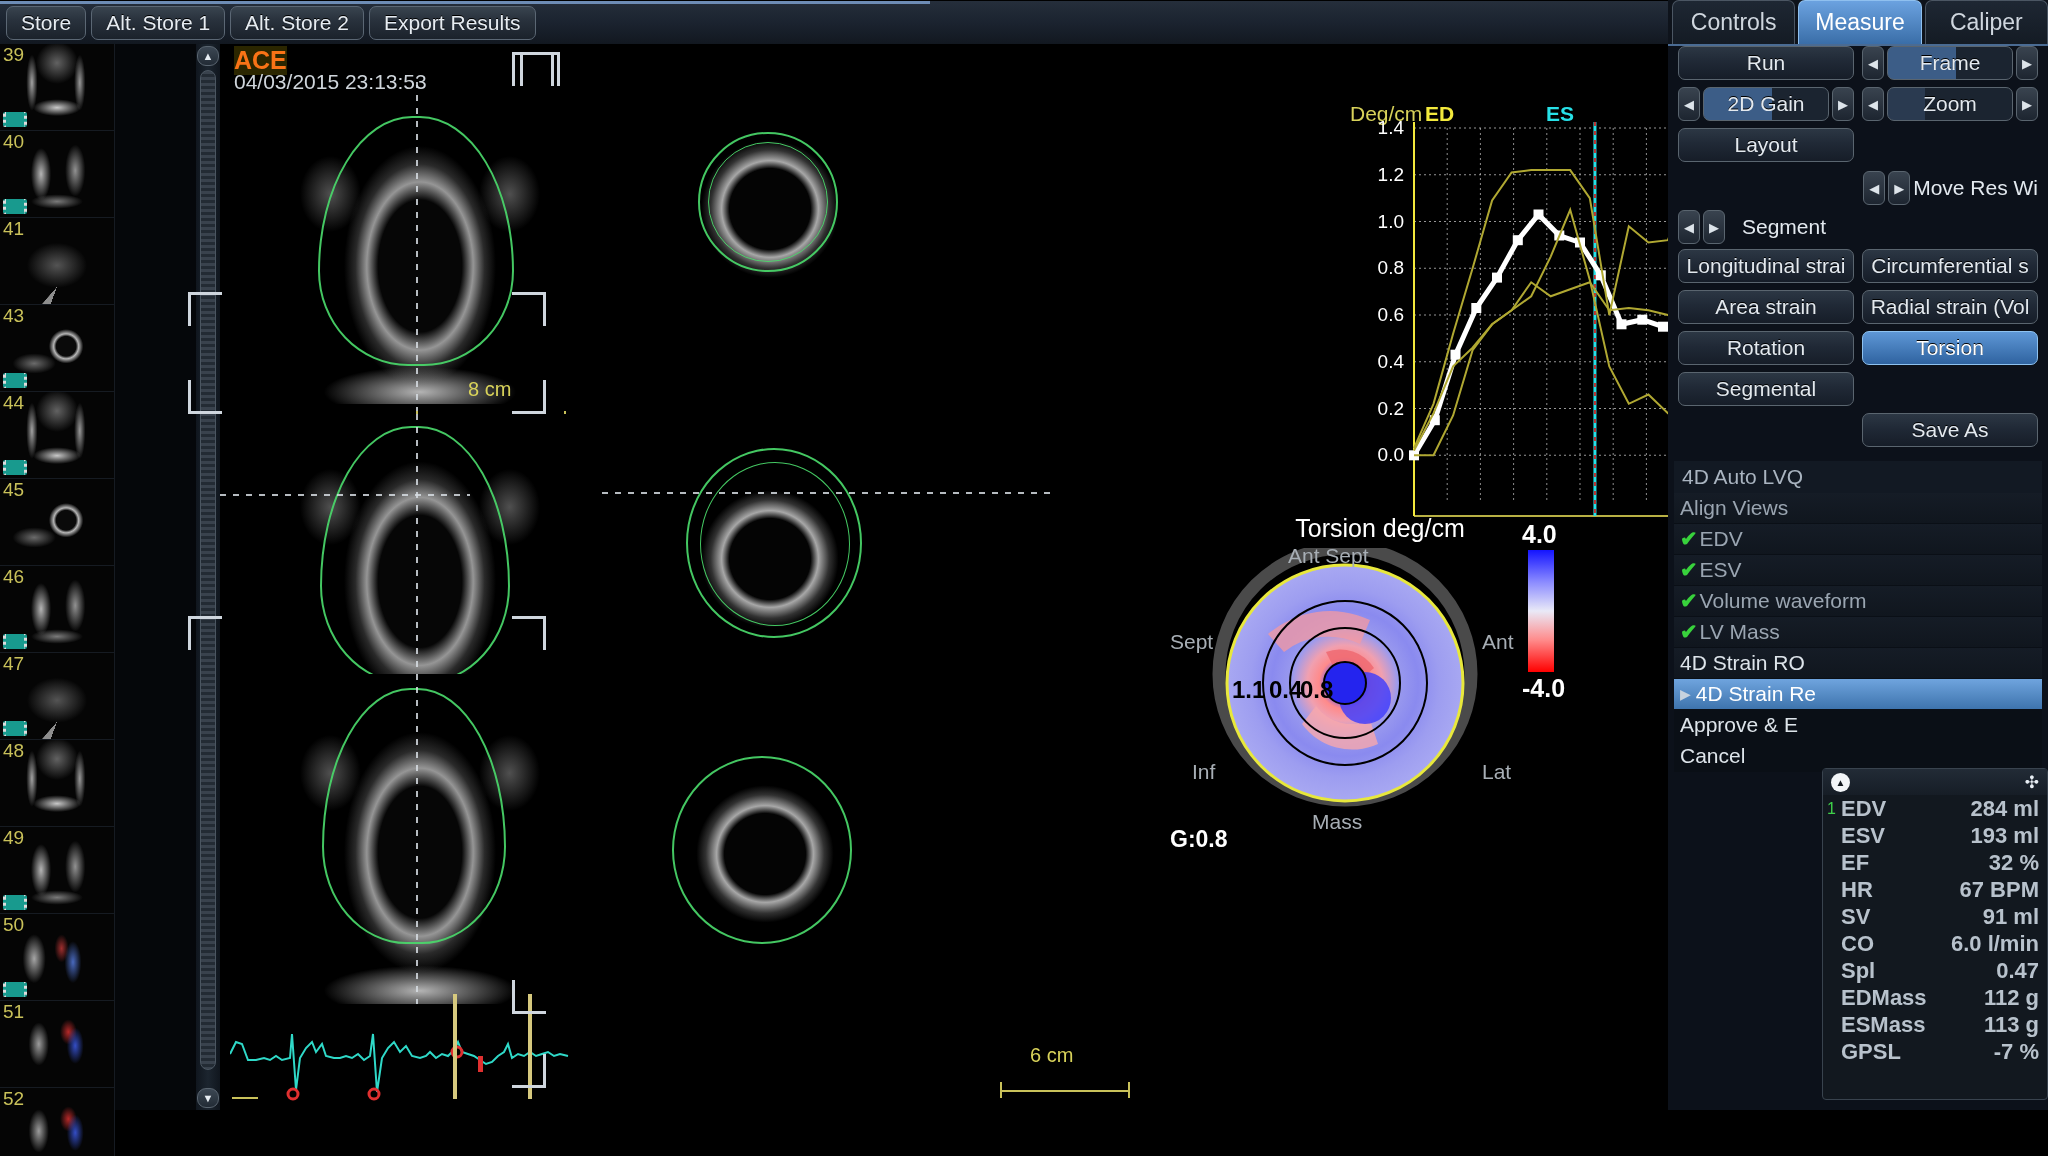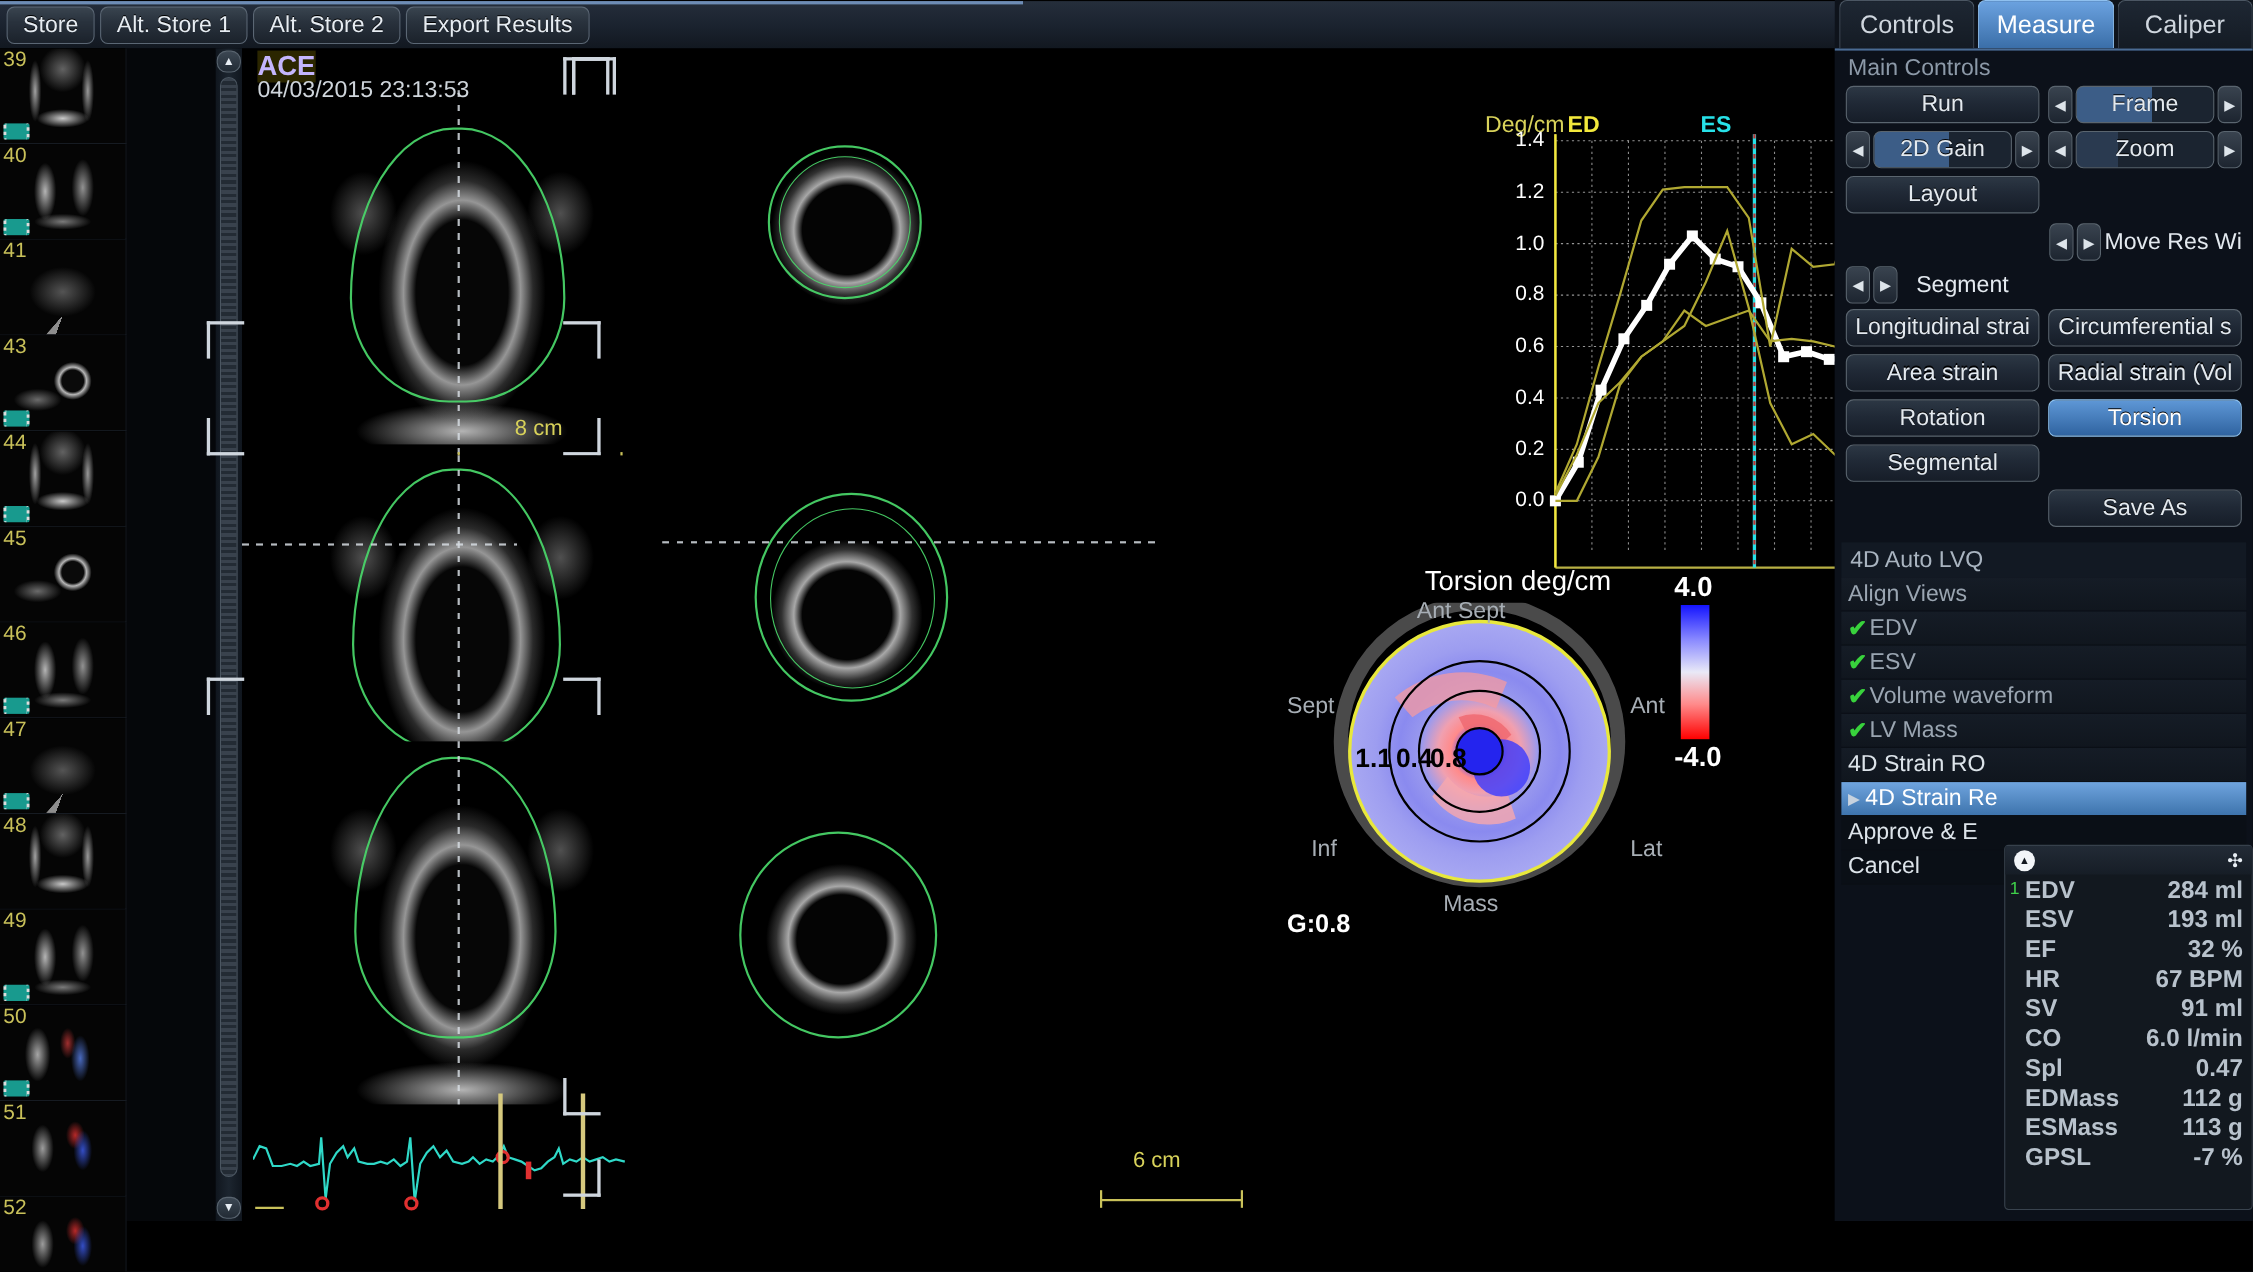--- a/index.html
+++ b/index.html
@@ -128,21 +128,21 @@
     position: absolute; left: 220px; top: 44px; width: 1448px; height: 1066px;
     background: #000;
   }
   .corner { position:absolute; width: 34px; height: 34px; }
   .corner.tl { border-left: 3px solid #cfd6de; border-top: 3px solid #cfd6de; }
   .corner.tr { border-right: 3px solid #cfd6de; border-top: 3px solid #cfd6de; }
   .corner.bl { border-left: 3px solid #cfd6de; border-bottom: 3px solid #cfd6de; }
   .corner.br { border-right: 3px solid #cfd6de; border-bottom: 3px solid #cfd6de; }
 
   #ace { position:absolute; left: 14px; top: 2px; font-size: 25px; font-weight: bold;
-         color: #c4b5fd; background:#2b2600; }
+         color: #f97316; background:#2b2600; }
   #stamp { position:absolute; left: 14px; top: 26px; font-size: 21px; color: #cfd5db; }
   
   .cone {
     position:absolute;
     background:
       radial-gradient(ellipse 95px 150px at 50% 54%, rgba(6,6,6,1) 44%, rgba(200,200,200,.75) 56%, rgba(120,120,120,.35) 68%, transparent 80%),
       radial-gradient(ellipse 130px 34px at 50% 96%, rgba(225,225,225,.8), transparent 74%),
       radial-gradient(ellipse 40px 50px at 22% 30%, rgba(190,190,190,.42), transparent 76%),
       radial-gradient(ellipse 40px 50px at 78% 30%, rgba(190,190,190,.42), transparent 76%),
       #000;
@@ -553,21 +553,20 @@
   </div>
 
   <div id="right">
     <div id="tabs">
       <div class="tab">Controls</div>
       <div class="tab active">Measure</div>
       <div class="tab">Caliper</div>
     </div>
 
     <div id="panel">
-      <div class="sect-head">Main Controls</div>
 
       <div class="grid2" style="margin-bottom:7px">
         <div class="btn">Run</div>
         <div class="rowctl">
           <div class="arrowbtn">◀</div>
           <div class="btn half" style="flex:1">Frame</div>
           <div class="arrowbtn">▶</div>
         </div>
       </div>
 

